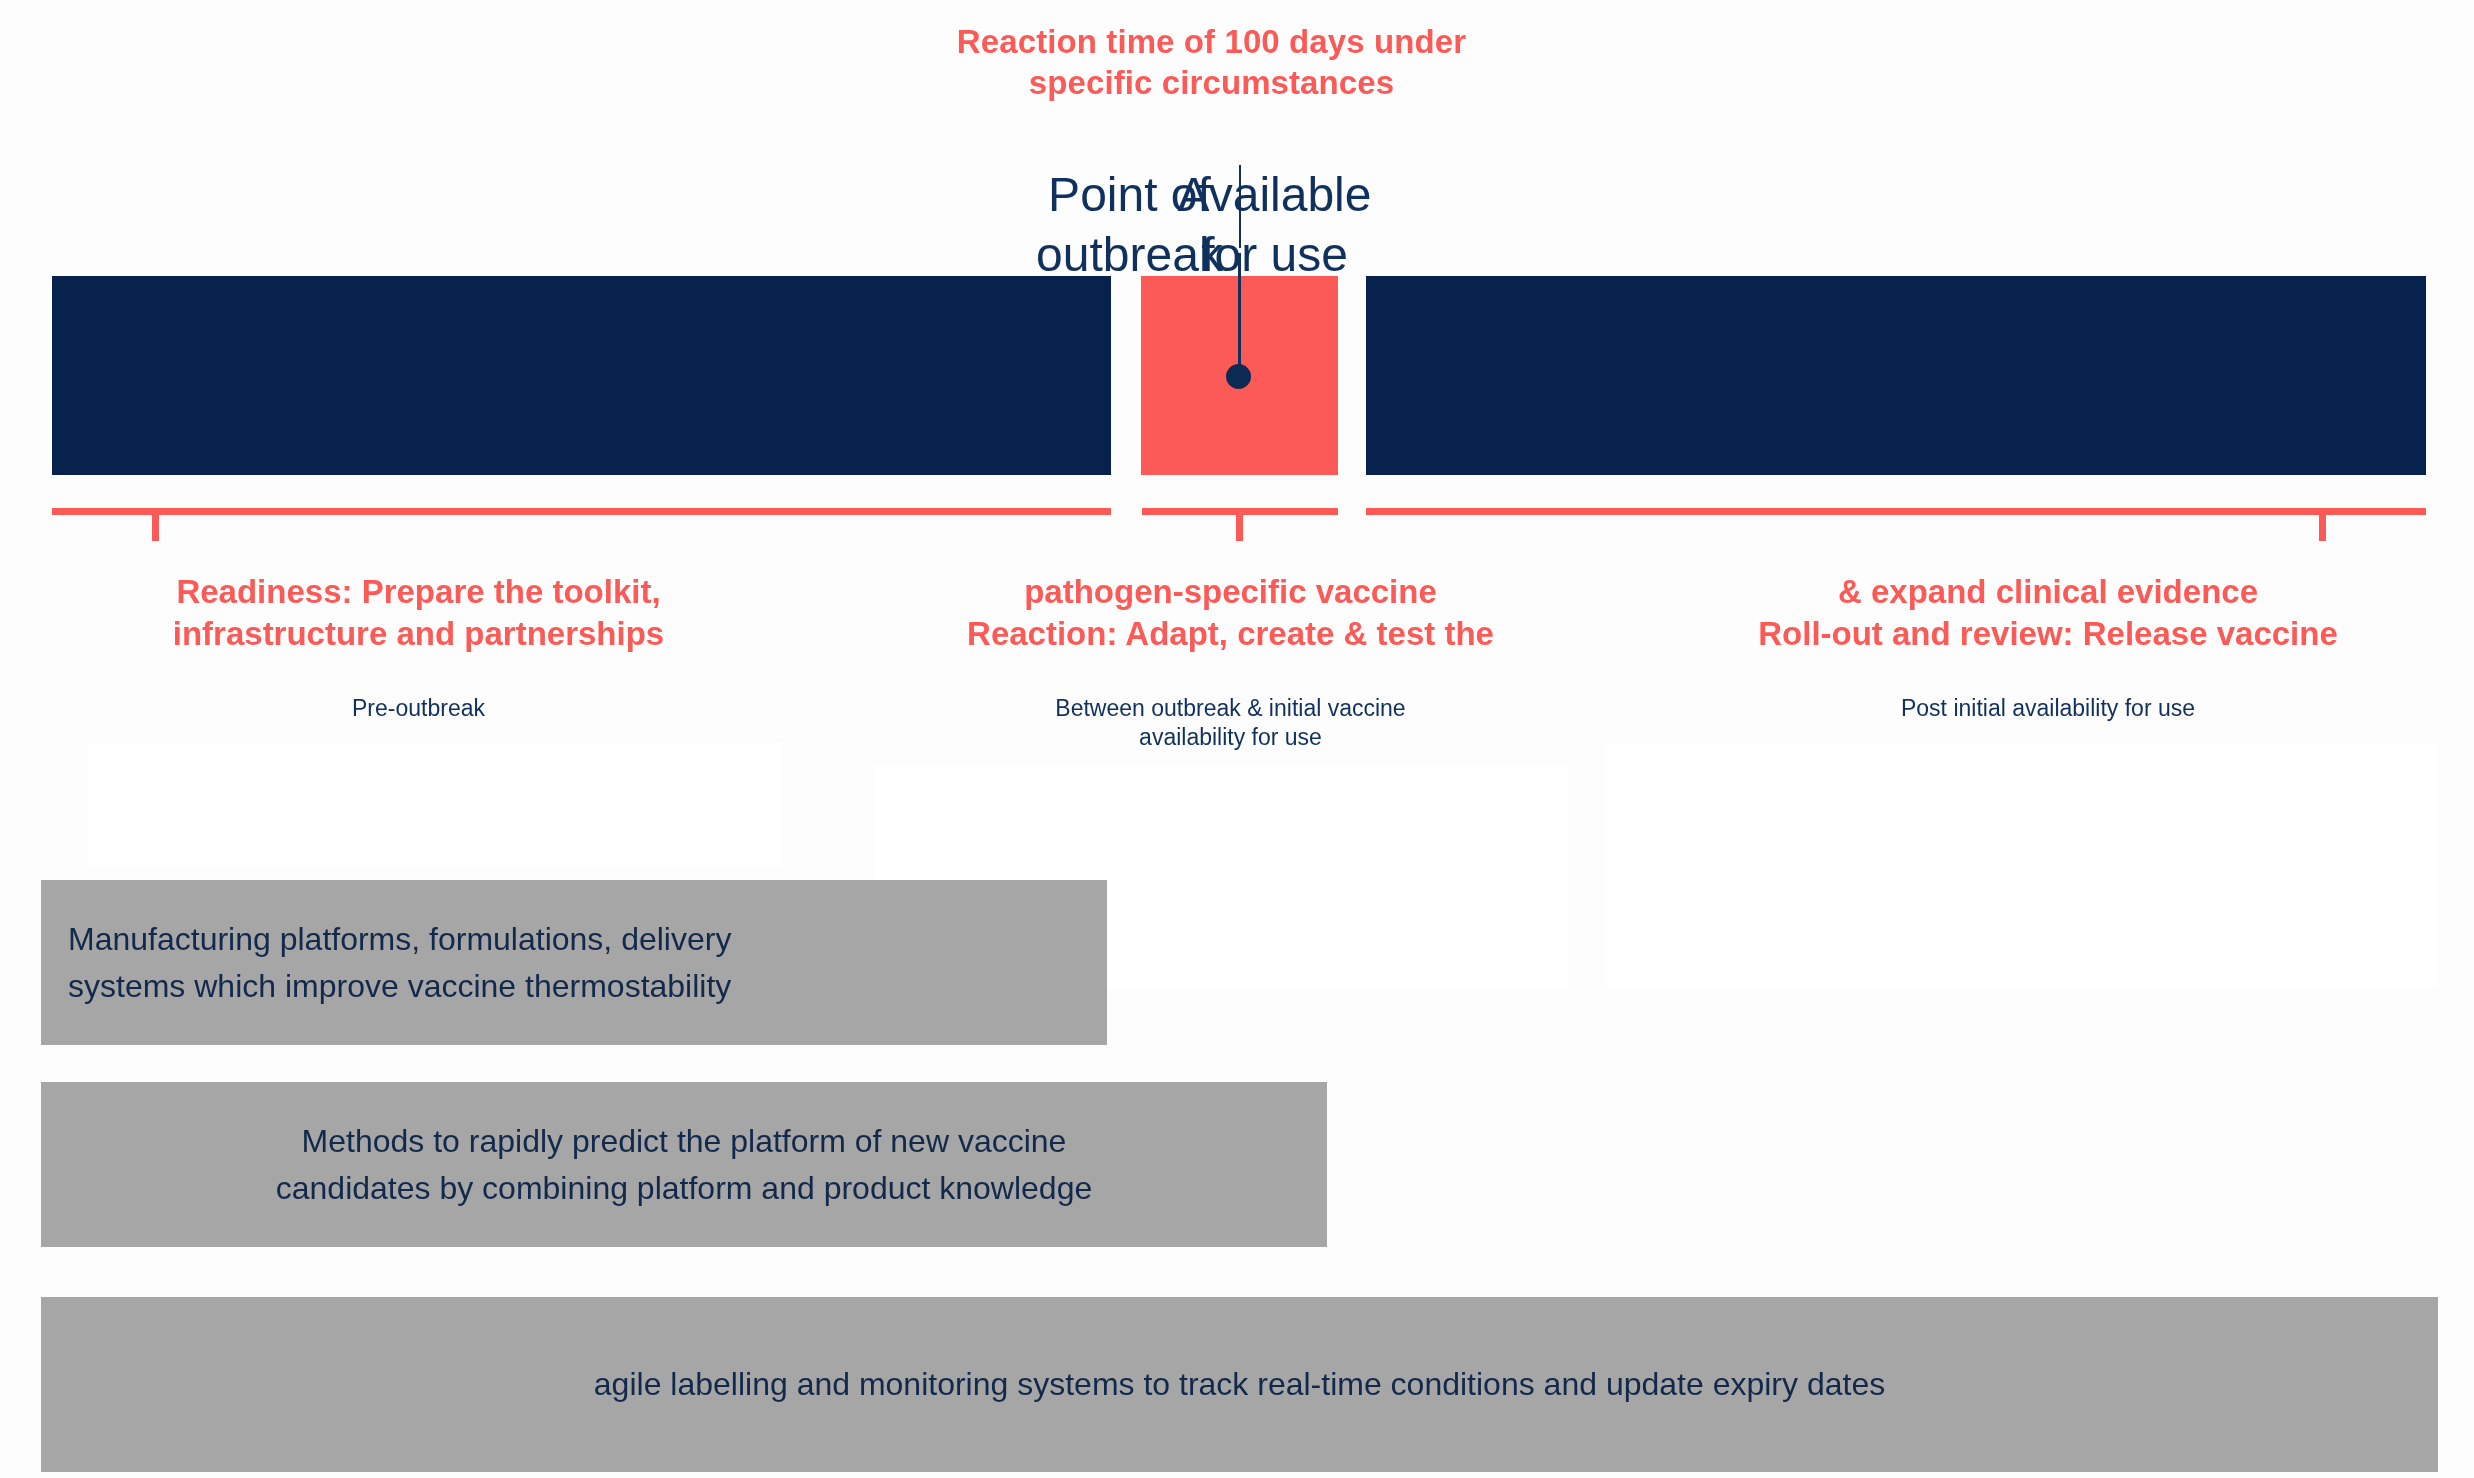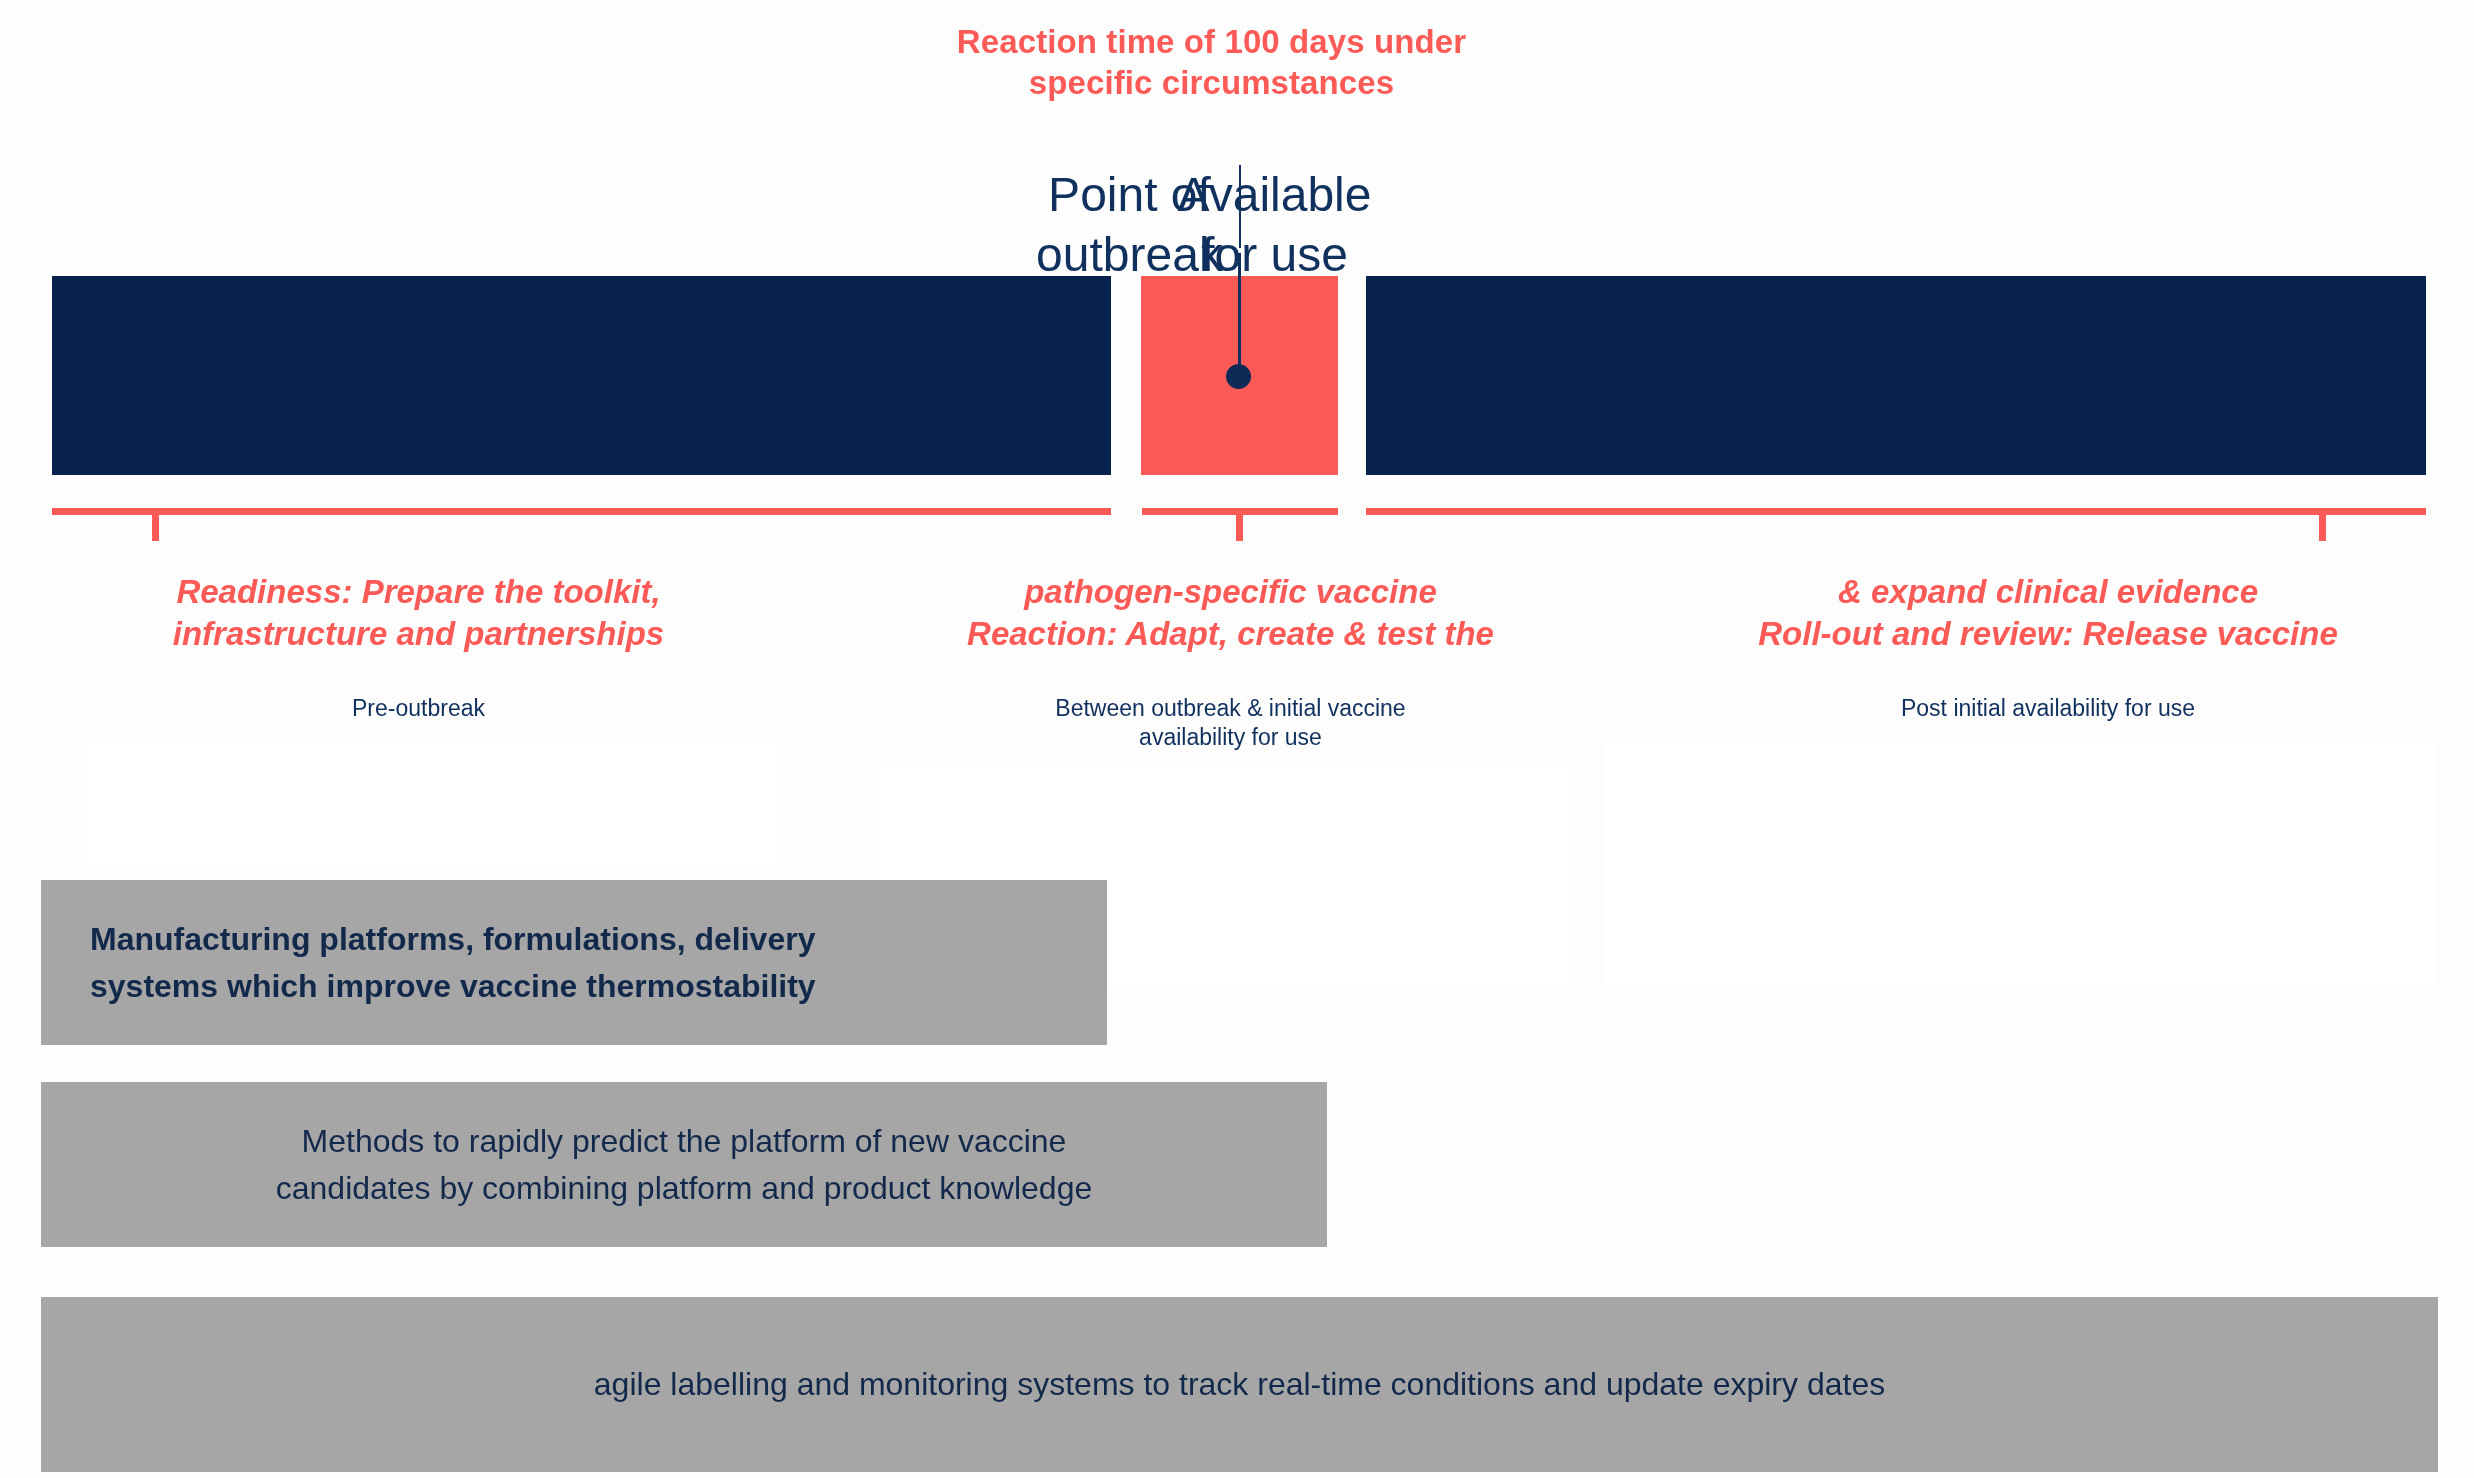--- a/index.html
+++ b/index.html
@@ -125,21 +125,20 @@
   .phase {
     position: absolute;
     z-index: 3;
     text-align: center;
   }
   .phase .red-title {
     color: #fb5a56;
     font-size: 33px;
     font-weight: bold;
     line-height: 1.26;
-    font-style: italic;
   }
   .phase .navy-sub {
     color: #10305e;
     font-size: 23px;
     font-weight: normal;
     line-height: 1.26;
     margin-top: 40px;
   }
   .phase.ph1 { left: 45px;   top: 571px; width: 747px; }
   .phase.ph2 { left: 855px; top: 571px; width: 751px; }
@@ -152,21 +151,21 @@
     color: #13294b;
     font-size: 32px;
     line-height: 1.45;
     display: flex;
     align-items: center;
     box-sizing: border-box;
     z-index: 3;
   }
   .grey-bar.g1 {
     left: 41px; top: 880px; width: 1066px; height: 165px;
-    padding: 0 49px; justify-content: flex-start; text-align: left; font-weight: bold;
+    padding: 0 27px; justify-content: flex-start; text-align: left;
   }
   .grey-bar.g2 {
     left: 41px; top: 1082px; width: 1286px; height: 165px;
     padding: 0 45px; justify-content: center; text-align: center;
   }
   .grey-bar.g3 {
     left: 41px; top: 1297px; width: 2397px; height: 175px;
     padding: 0 45px; justify-content: center; text-align: center;
   }
 </style>

